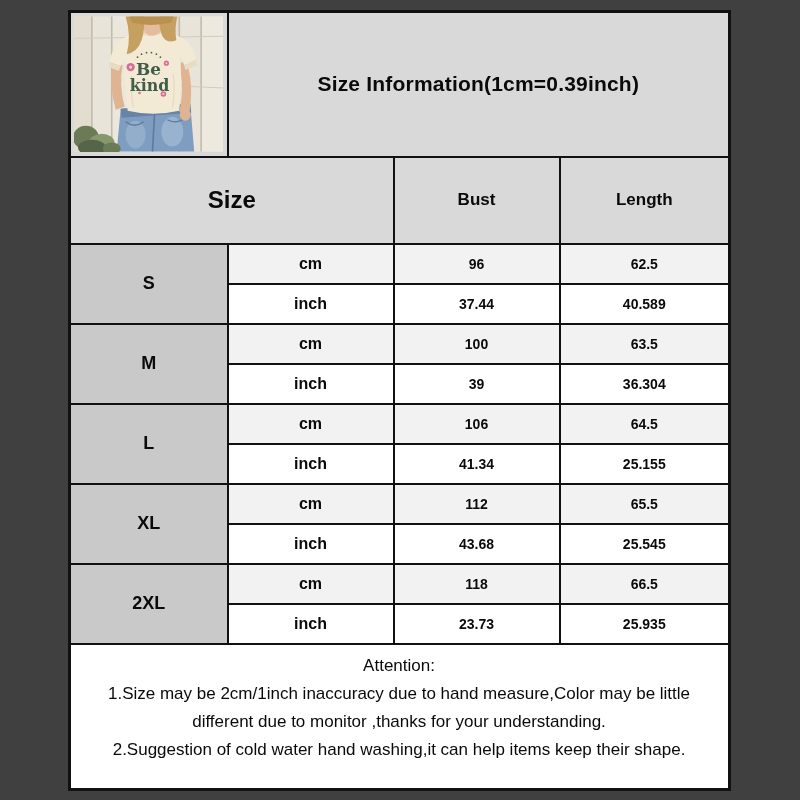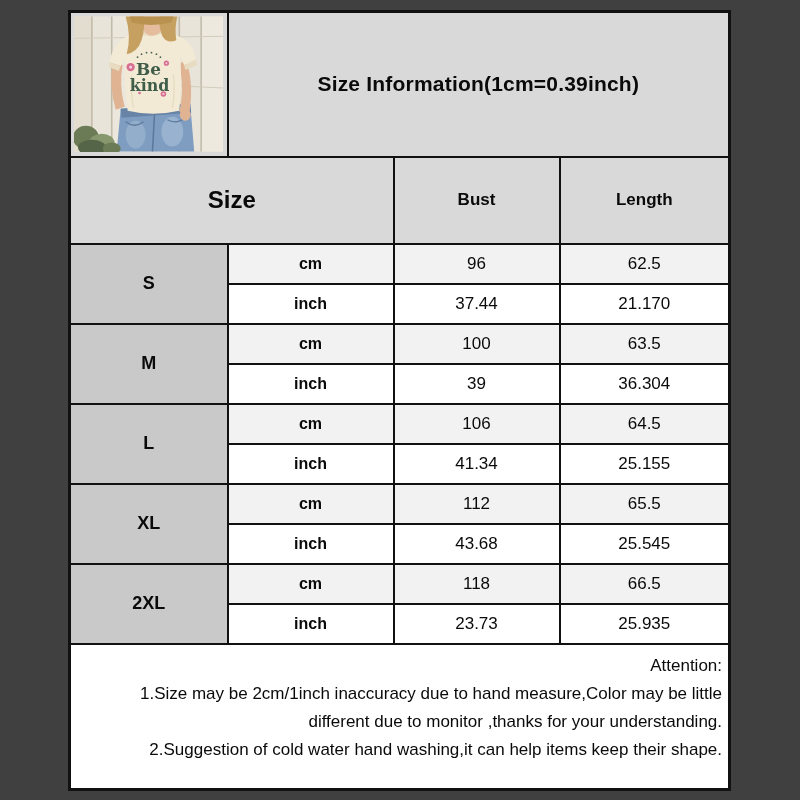--- a/index.html
+++ b/index.html
@@ -31,25 +31,25 @@
     font-size: 21px; font-weight: bold; letter-spacing: 0.2px;
   }
 
   td.size-head { background: #d9d9d9; font-size: 24px; font-weight: bold; }
   td.col-head  { background: #d9d9d9; font-size: 17px; font-weight: bold; margin-left: 27px; }
 
   td.size-label { background: #c9c9c9; font-size: 18px; font-weight: bold; }
   tr.cm-row  td.unit-cell, tr.cm-row  td.val-cell { background: #f2f2f2; }
   tr.inch-row td.unit-cell, tr.inch-row td.val-cell { background: #ffffff; }
   td.unit-cell { font-size: 16px; font-weight: bold; }
-  td.val-cell  { font-size: 17px; font-weight: normal; }
+  td.val-cell  { font-size: 14px; font-weight: bold; }
 
   td.attention-cell {
     background: #ffffff;
-    text-align: right; vertical-align: top;
+    text-align: center; vertical-align: top;
     padding: 7px 6px 0 5px;
     font-size: 17px; line-height: 28px; font-weight: normal;
   }
 </style>
 </head>
 <body>
 
 <div class="sheet">
   <table class="size-table">
     <colgroup>
@@ -157,21 +157,21 @@
 
     <tr class="data-row cm-row">
       <td class="size-label" rowspan="2">S</td>
       <td class="unit-cell">cm</td>
       <td class="val-cell">96</td>
       <td class="val-cell">62.5</td>
     </tr>
     <tr class="data-row inch-row">
       <td class="unit-cell">inch</td>
       <td class="val-cell">37.44</td>
-      <td class="val-cell">21.170</td>
+      <td class="val-cell">40.589</td>
     </tr>
 
     <tr class="data-row cm-row">
       <td class="size-label" rowspan="2">M</td>
       <td class="unit-cell">cm</td>
       <td class="val-cell">100</td>
       <td class="val-cell">63.5</td>
     </tr>
     <tr class="data-row inch-row">
       <td class="unit-cell">inch</td>

